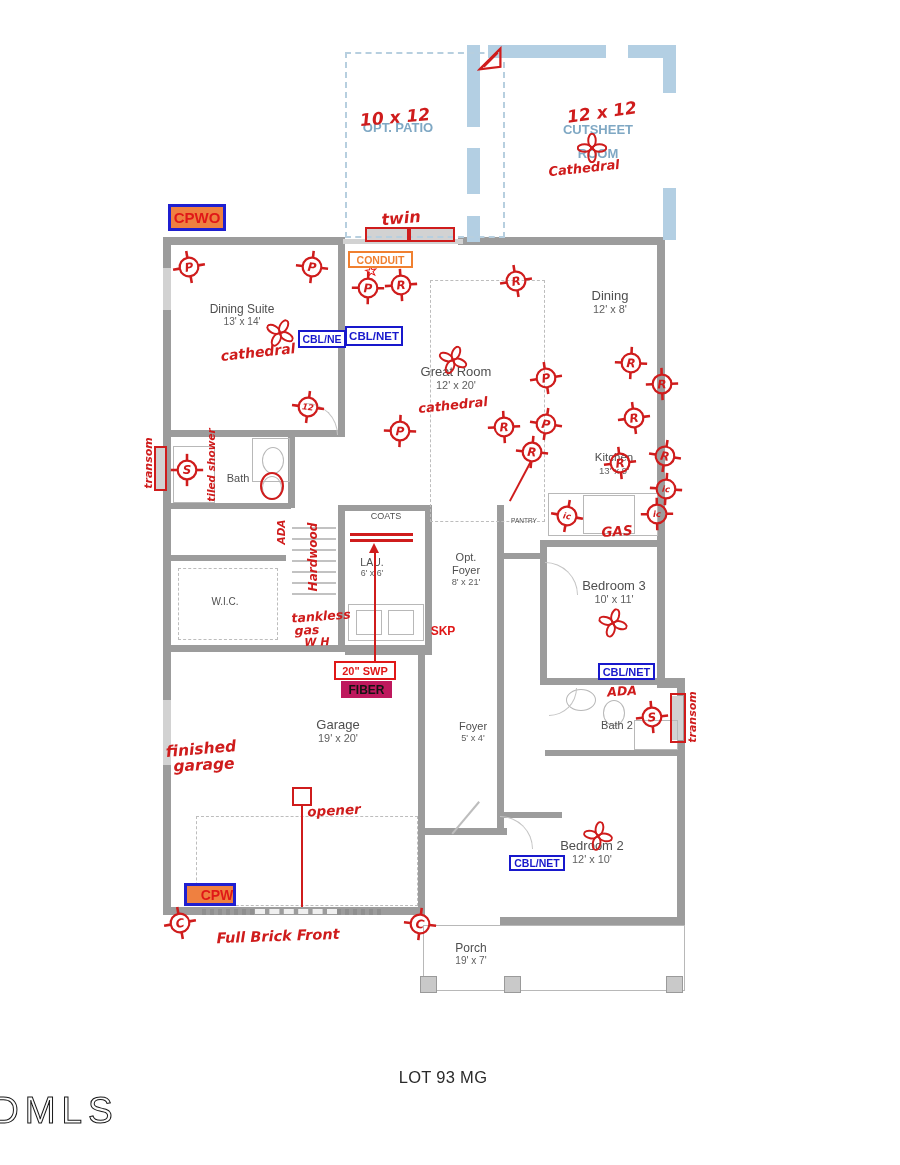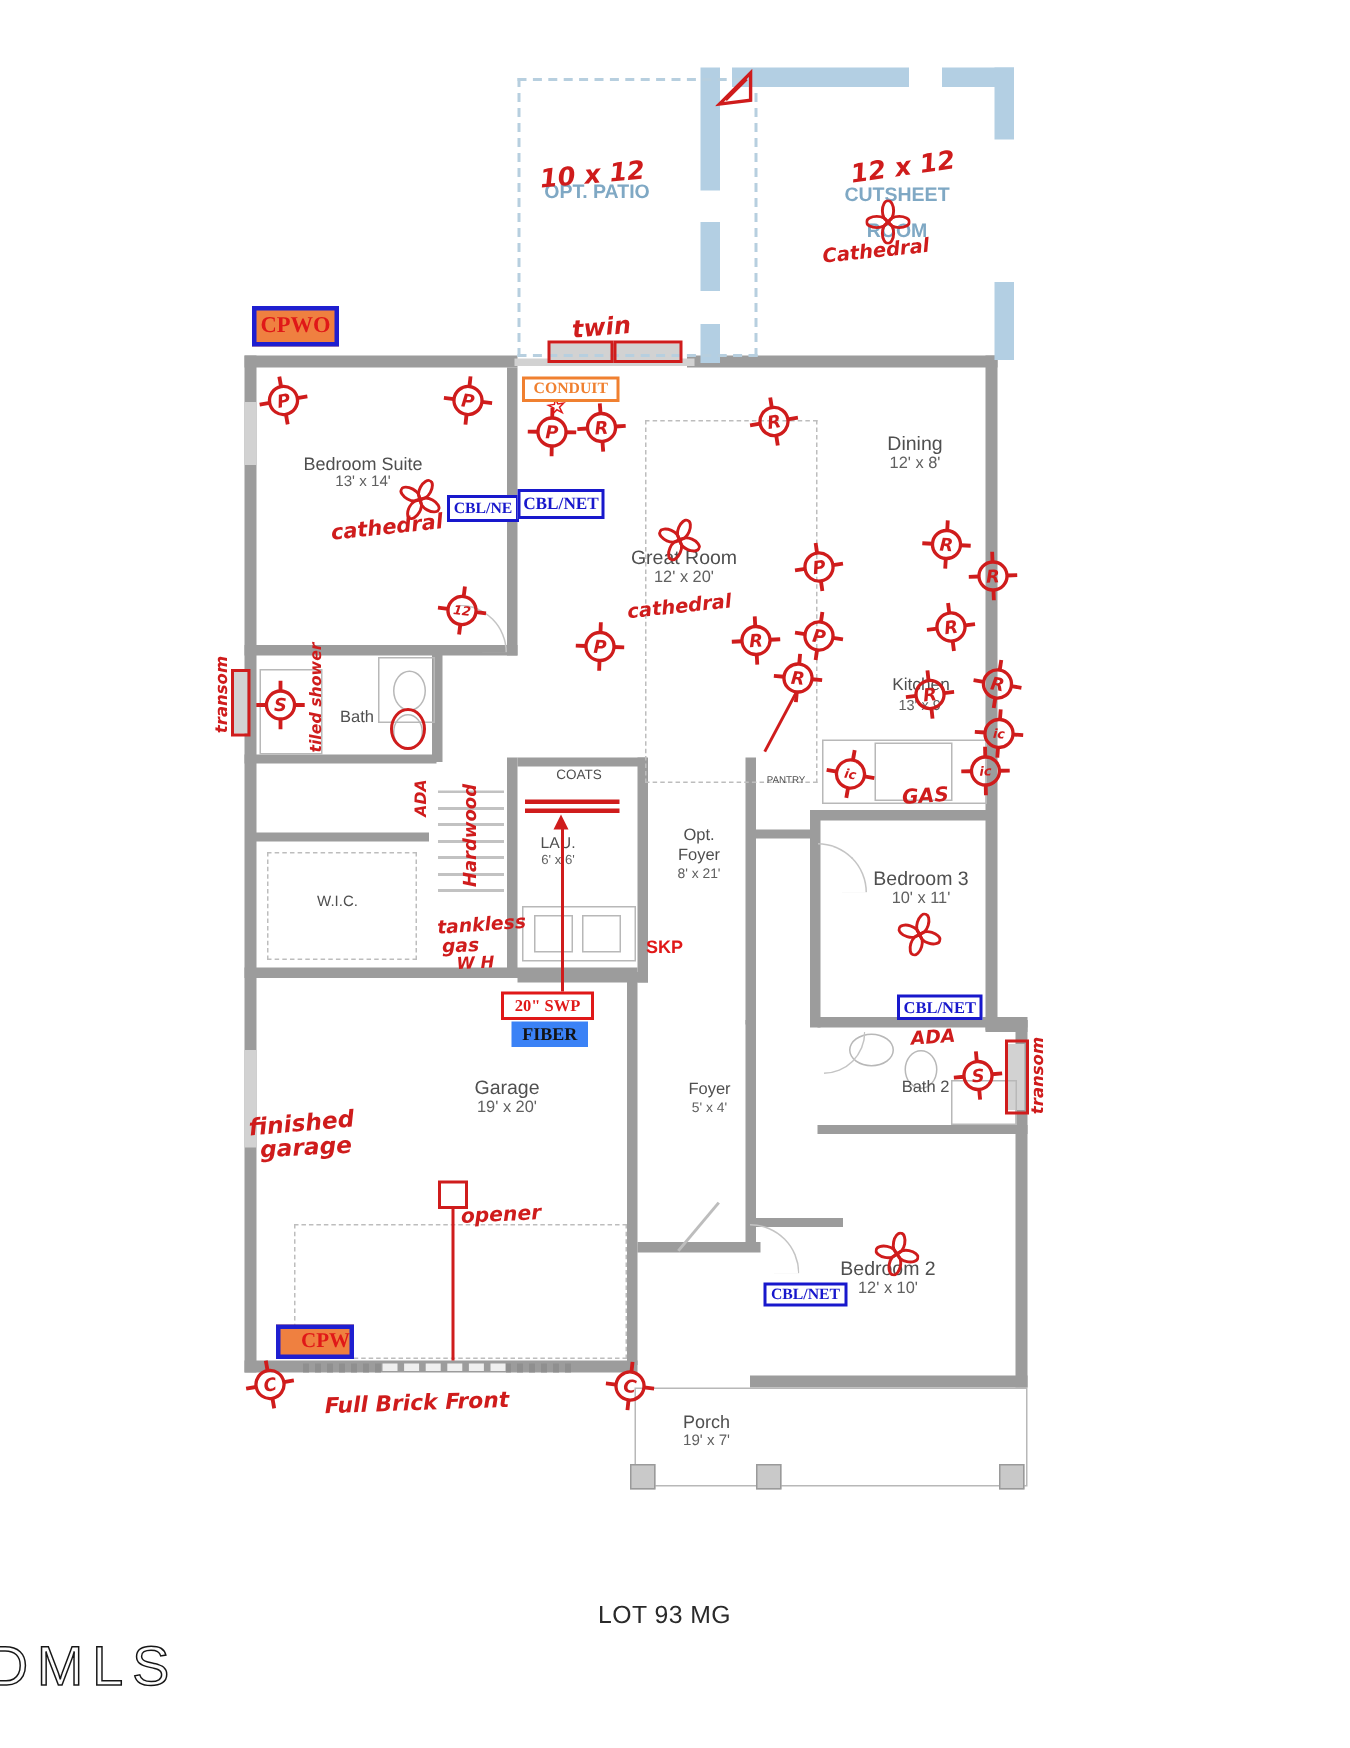--- a/index.html
+++ b/index.html
@@ -22,26 +22,26 @@
   .room-label{position:absolute;transform:translateX(-50%);text-align:center;color:#4f4f4f;
        line-height:1.18;white-space:nowrap;}
   .room-label .dm{font-size:.84em;color:#606060;}
   .blue-label{position:absolute;transform:translateX(-50%);text-align:center;color:#7fa8c4;
        font-weight:bold;white-space:nowrap;}
   .hand{position:absolute;color:#cf1c1c;font-family:"DejaVu Sans",sans-serif;font-style:italic;
        font-weight:bold;white-space:nowrap;}
   .redprint{position:absolute;color:#e01818;font-weight:bold;white-space:nowrap;
        transform:translate(-50%,-50%);}
   .box{position:absolute;display:flex;align-items:center;justify-content:center;font-weight:bold;
-       box-sizing:border-box;white-space:nowrap;z-index:6;font-family:Liberation Serif, serif;}
+       box-sizing:border-box;white-space:nowrap;z-index:6;}
   .box.orange-blue{background:#ef8040;border:3px solid #1f1fd0;color:#e01818;}
   .box.orange-outline{background:#ffffff;border:2px solid #f08030;color:#f08030;}
   .box.blue-outline{background:#ffffff;border:2px solid #1818cc;color:#1818cc;}
   .box.red-outline{background:#ffffff;border:2.5px solid #e01818;color:#e01818;}
-  .box.orange-black{background:#3b82f6;border:none;color:#131313;}
+  .box.orange-black{background:#be185d;border:none;color:#131313;}
   .sym{position:absolute;width:34px;height:34px;z-index:5;}
   .sym line{stroke:#cf1c1c;stroke-width:3;}
   .sym circle{fill:none;stroke:#cf1c1c;stroke-width:2.6;}
   .sym text{fill:#cf1c1c;font-family:"DejaVu Sans",sans-serif;font-style:italic;font-weight:bold;text-anchor:middle;}
   .fan{position:absolute;width:30px;height:30px;z-index:5;}
   .fan ellipse{fill:none;stroke:#cf1c1c;stroke-width:2.6;}
   .flag{position:absolute;z-index:5;}
   .star{position:absolute;color:#e01818;font-weight:bold;z-index:5;transform:translate(-50%,-50%) rotate(-8deg);}
   .redrect{position:absolute;border:2.4px solid #cf1c1c;box-sizing:border-box;z-index:5;}
   .ring{position:absolute;border:2.6px solid #cf1c1c;border-radius:50%;box-sizing:border-box;z-index:5;}
@@ -127,21 +127,21 @@
     <div class="fixture" style="left: 423px; top: 925px; width: 262px; height: 66px;"></div>
     <div class="fixture fill" style="left: 420px; top: 976px; width: 17px; height: 17px;"></div>
     <div class="fixture fill" style="left: 504px; top: 976px; width: 17px; height: 17px;"></div>
     <div class="fixture fill" style="left: 666px; top: 976px; width: 17px; height: 17px;"></div>
     <div class="arc" style="left: 306px; top: 403px; width: 32px; height: 32px;"></div>
     <div class="arc" style="left: 545px; top: 562px; width: 33px; height: 33px;"></div>
     <div class="arc" style="left: 549px; top: 688px; width: 28px; height: 28px; transform: rotate(90deg);"></div>
     <div class="arc" style="left: 500px; top: 816px; width: 33px; height: 33px;"></div>
     <div class="gline" style="left: 452px; top: 833px; width: 42px; transform: rotate(-50deg);"></div>
     <div class="room-label" style="left: 242px; top: 302px; font-size: 12px;">
-      <div class="nm">Bedroom Suite</div>
+      <div class="nm">Dining Suite</div>
       <div class="dm">13' x 14'</div>
     </div>
     <div class="room-label" style="left: 610px; top: 288px; font-size: 13px;">
       <div class="nm">Dining</div>
       <div class="dm">12' x 8'</div>
     </div>
     <div class="room-label" style="left: 456px; top: 364px; font-size: 13px;">
       <div class="nm">Great Room</div>
       <div class="dm">12' x 20'</div>
     </div>

